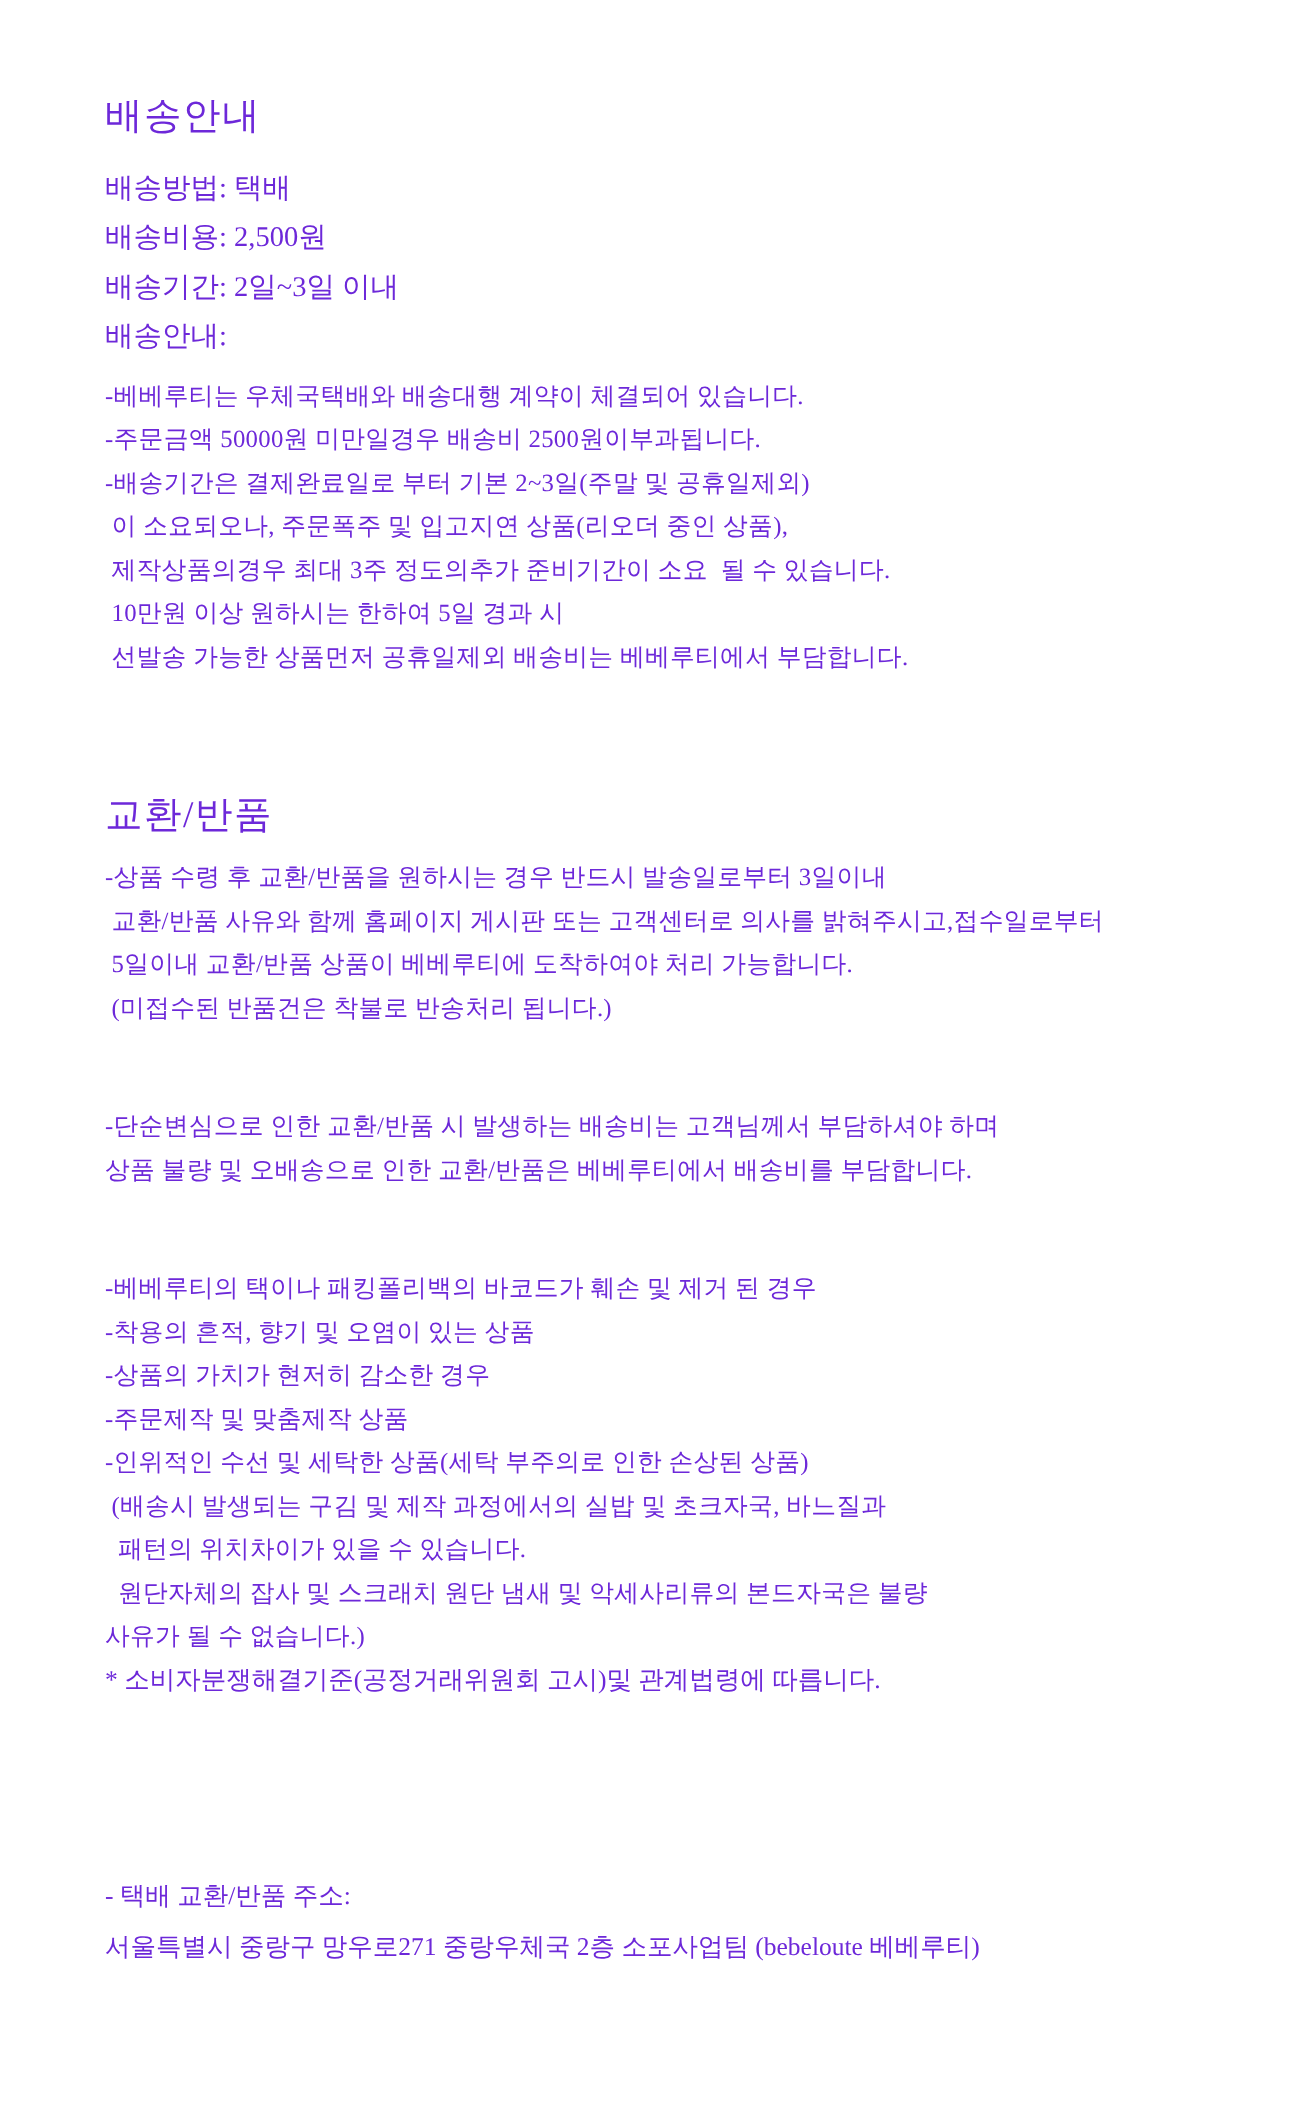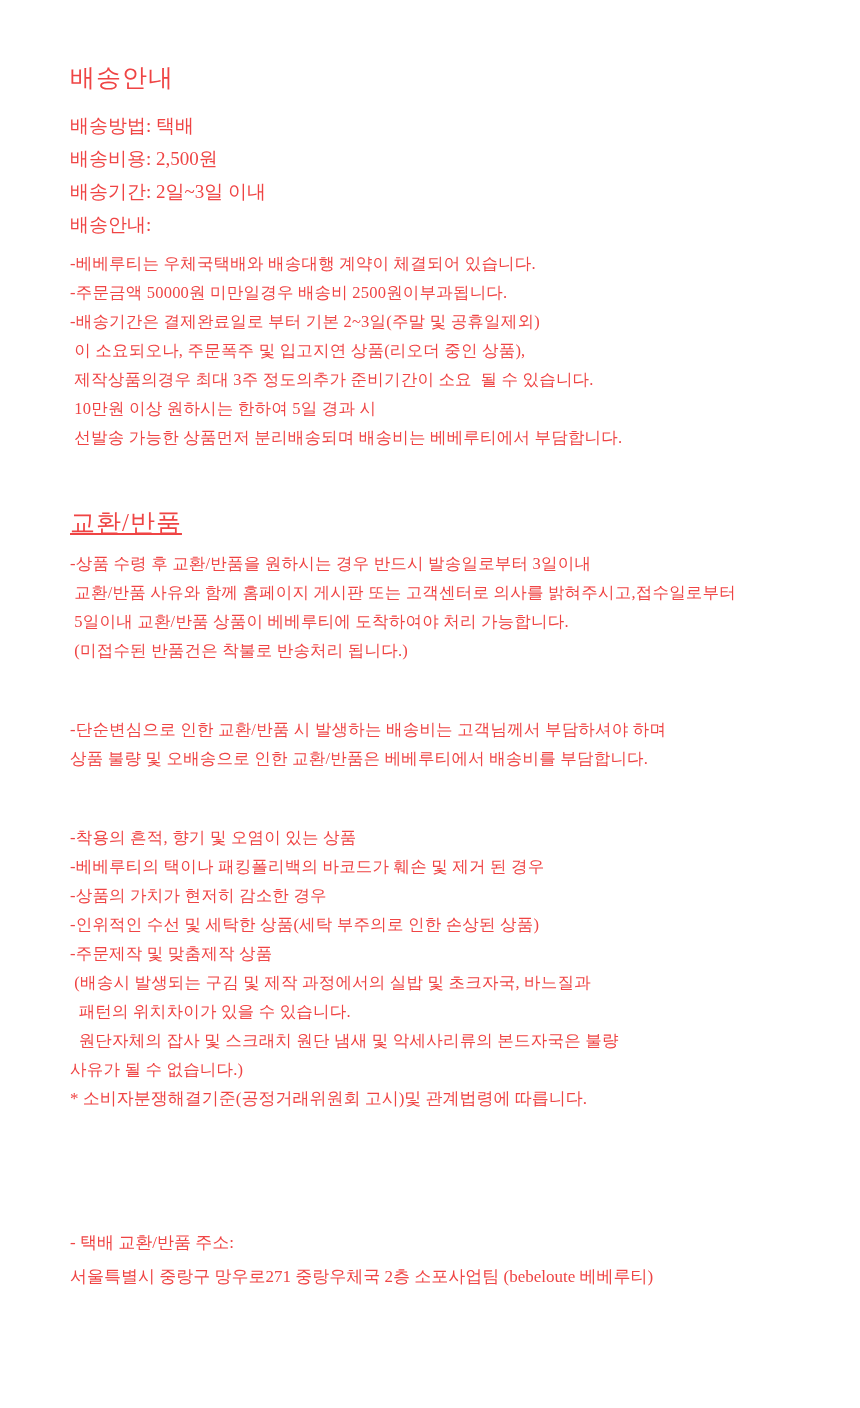--- a/index.html
+++ b/index.html
@@ -8,21 +8,21 @@
     background: #ffffff;
   }
   .page {
     position: relative;
     width: 860px;
     height: 1408px;
     background: #ffffff;
     overflow: hidden;
     box-sizing: border-box;
     padding: 62px 24px 0 70px;
-    color: #ef4444;
+    color: #6d28d9;
     font-family: "Liberation Serif", "DejaVu Serif", serif;
   }
   .section-title {
     font-size: 25px;
     font-weight: 500;
     letter-spacing: 1px;
     margin: 0 0 14px 0;
     line-height: 1.3;
   }
   .info-list {
@@ -36,23 +36,22 @@
   .detail-list {
     margin: 0;
   }
   .body-line {
     font-size: 16.5px;
     line-height: 29px;
     white-space: pre-wrap;
     letter-spacing: 0.2px;
   }
   .exchange-title {
-    margin-top: 55px;
+    margin-top: 76px;
     margin-bottom: 10px;
-    text-decoration: underline;
   }
   .para {
     margin: 0;
   }
   .para + .para {
     margin-top: 50px;
   }
   .notice-line {
     margin-top: 0;
     font-size: 17px;
@@ -82,43 +81,43 @@
       <div class="info-line">배송안내:</div>
     </div>
 
   <div class="detail-list">
       <div class="body-line">-베베루티는 우체국택배와 배송대행 계약이 체결되어 있습니다.</div>
       <div class="body-line">-주문금액 50000원 미만일경우 배송비 2500원이부과됩니다.</div>
       <div class="body-line">-배송기간은 결제완료일로 부터 기본 2~3일(주말 및 공휴일제외)</div>
       <div class="body-line"> 이 소요되오나, 주문폭주 및 입고지연 상품(리오더 중인 상품),</div>
       <div class="body-line"> 제작상품의경우 최대 3주 정도의추가 준비기간이 소요  될 수 있습니다.</div>
       <div class="body-line"> 10만원 이상 원하시는 한하여 5일 경과 시</div>
-      <div class="body-line"> 선발송 가능한 상품먼저 분리배송되며 배송비는 베베루티에서 부담합니다.</div>
+      <div class="body-line"> 선발송 가능한 상품먼저 공휴일제외 배송비는 베베루티에서 부담합니다.</div>
     </div>
 
   <h1 class="section-title exchange-title">교환/반품</h1>
 
   <div class="para">
       <div class="body-line">-상품 수령 후 교환/반품을 원하시는 경우 반드시 발송일로부터 3일이내</div>
       <div class="body-line"> 교환/반품 사유와 함께 홈페이지 게시판 또는 고객센터로 의사를 밝혀주시고,접수일로부터</div>
       <div class="body-line"> 5일이내 교환/반품 상품이 베베루티에 도착하여야 처리 가능합니다.</div>
       <div class="body-line"> (미접수된 반품건은 착불로 반송처리 됩니다.)</div>
     </div>
 
   <div class="para">
       <div class="body-line">-단순변심으로 인한 교환/반품 시 발생하는 배송비는 고객님께서 부담하셔야 하며</div>
       <div class="body-line">상품 불량 및 오배송으로 인한 교환/반품은 베베루티에서 배송비를 부담합니다.</div>
     </div>
 
   <div class="para">
+      <div class="body-line">-베베루티의 택이나 패킹폴리백의 바코드가 훼손 및 제거 된 경우</div>
       <div class="body-line">-착용의 흔적, 향기 및 오염이 있는 상품</div>
-      <div class="body-line">-베베루티의 택이나 패킹폴리백의 바코드가 훼손 및 제거 된 경우</div>
       <div class="body-line">-상품의 가치가 현저히 감소한 경우</div>
+      <div class="body-line">-주문제작 및 맞춤제작 상품</div>
       <div class="body-line">-인위적인 수선 및 세탁한 상품(세탁 부주의로 인한 손상된 상품)</div>
-      <div class="body-line">-주문제작 및 맞춤제작 상품</div>
       <div class="body-line"> (배송시 발생되는 구김 및 제작 과정에서의 실밥 및 초크자국, 바느질과</div>
       <div class="body-line">  패턴의 위치차이가 있을 수 있습니다.</div>
       <div class="body-line">  원단자체의 잡사 및 스크래치 원단 냄새 및 악세사리류의 본드자국은 불량</div>
       <div class="body-line">사유가 될 수 없습니다.)</div>
     </div>
 
   <div class="notice-line">* 소비자분쟁해결기준(공정거래위원회 고시)및 관계법령에 따릅니다.</div>
 
   <div class="address-block">
     <div class="address-line">- 택배 교환/반품 주소:</div>

